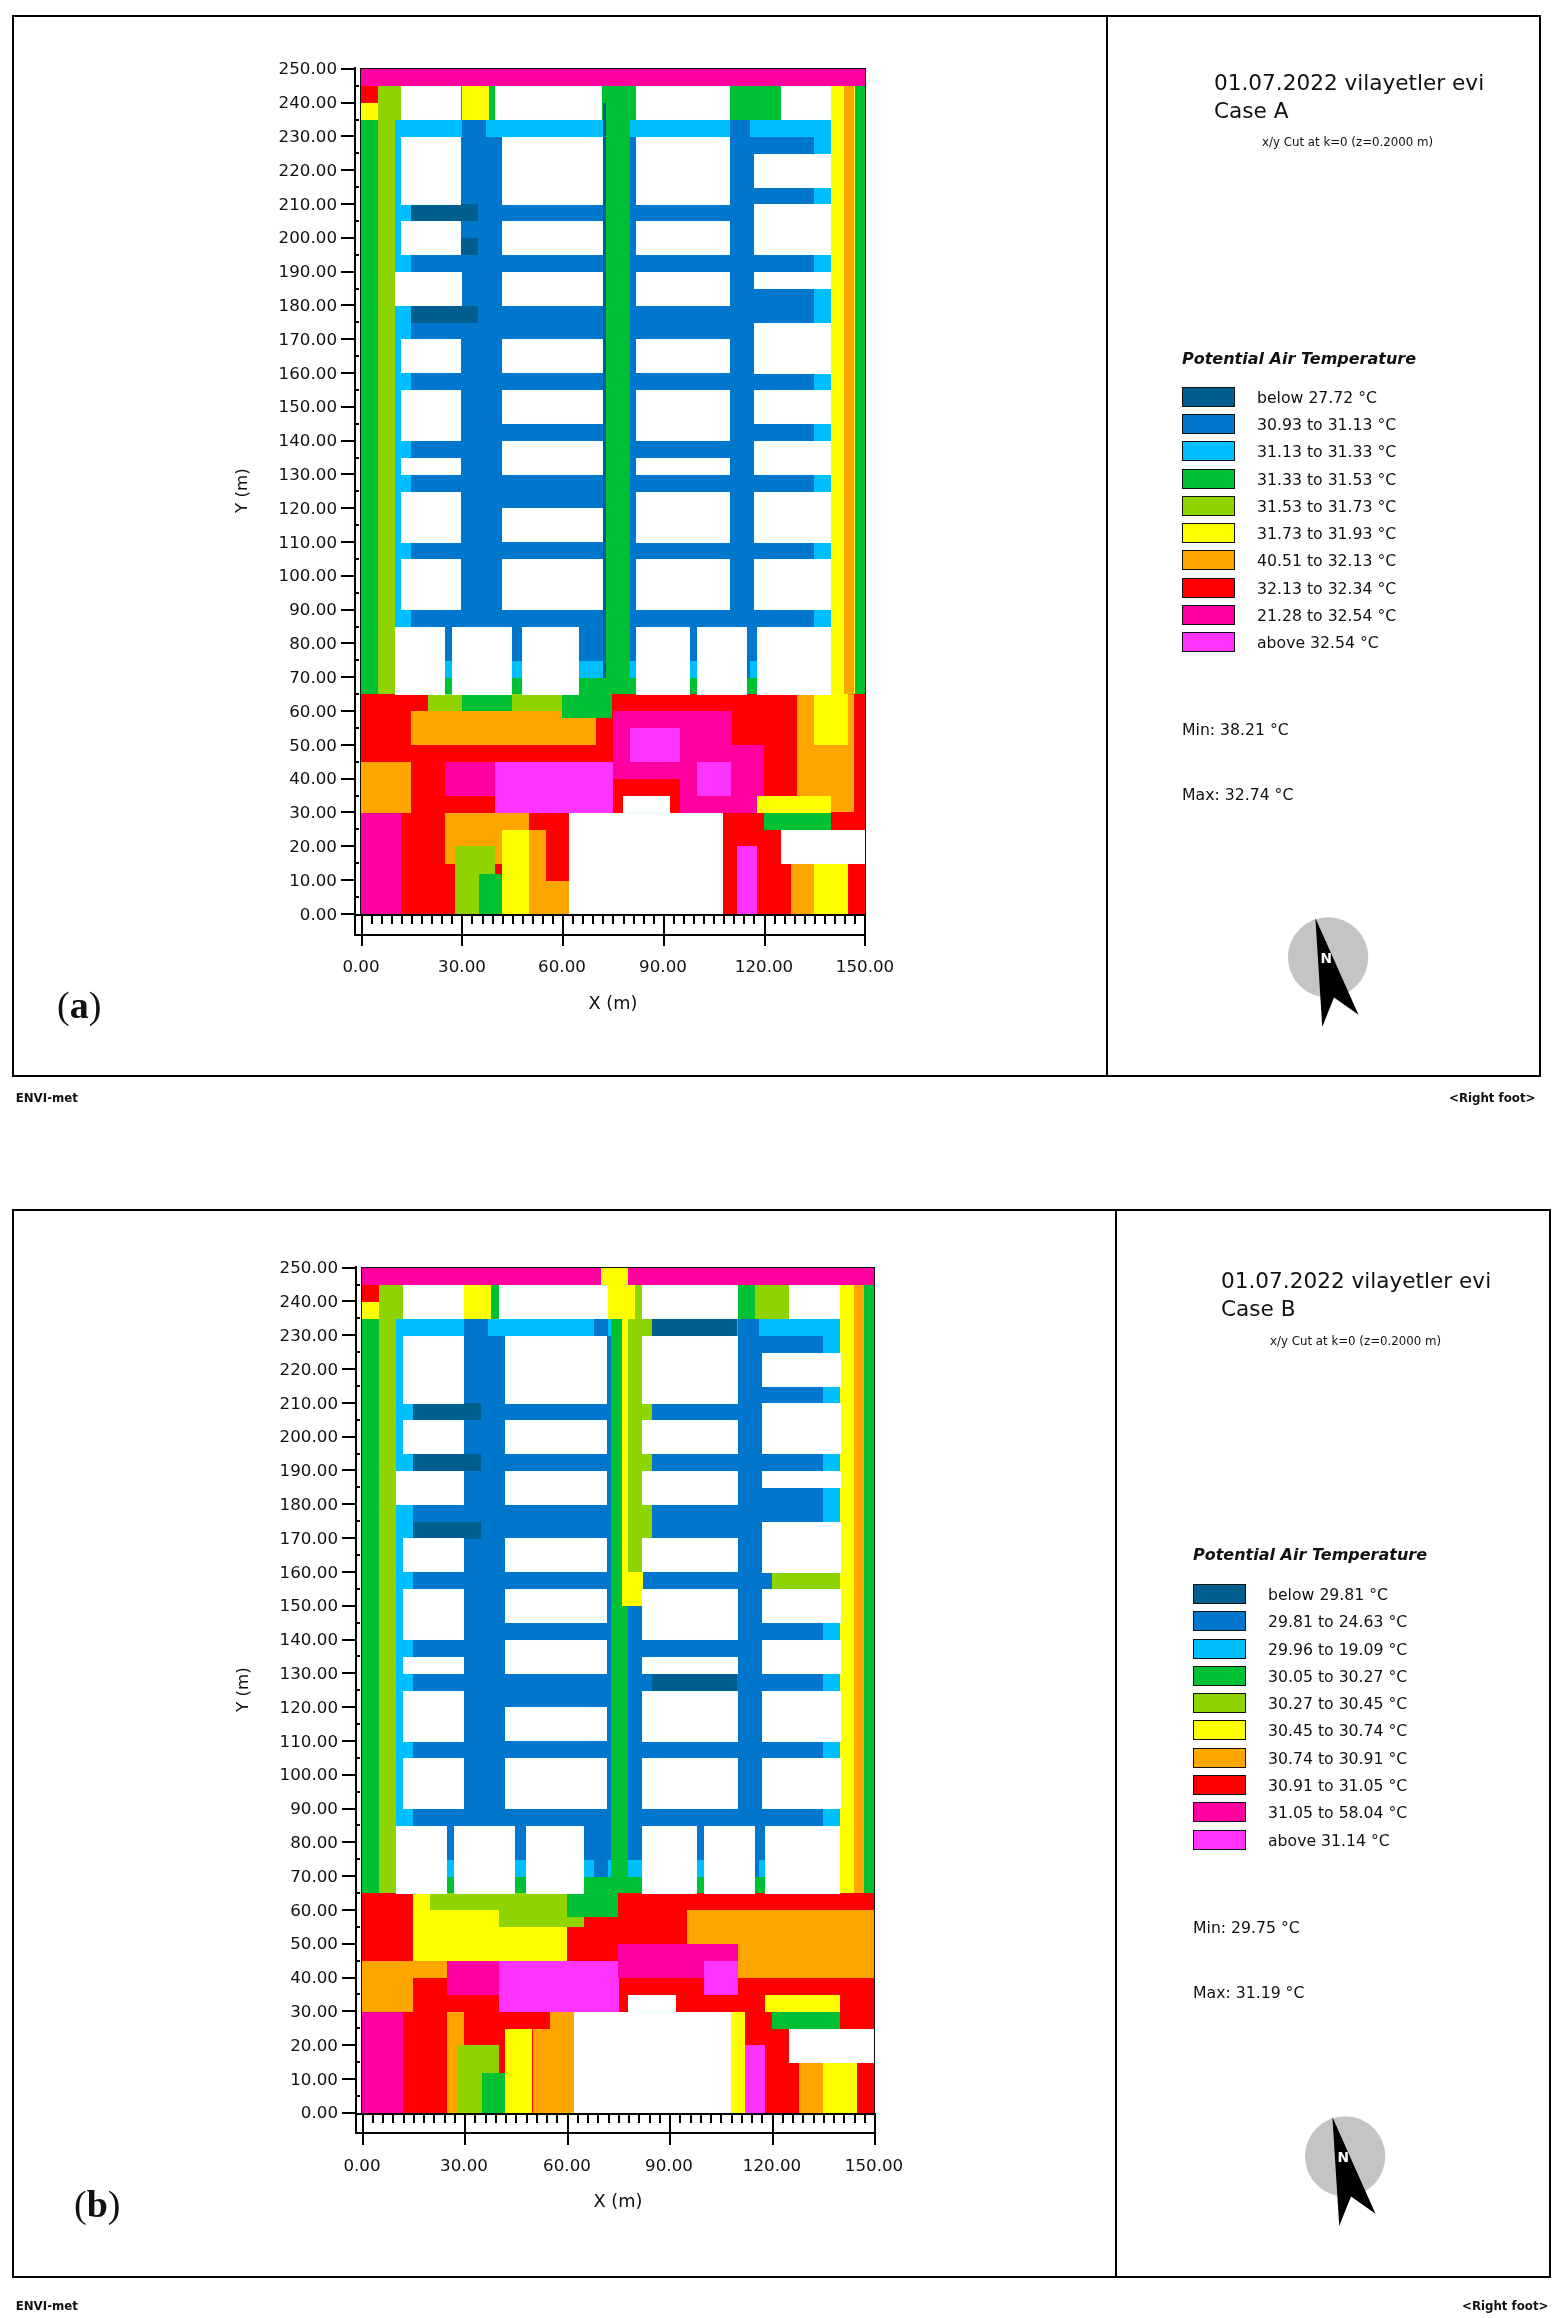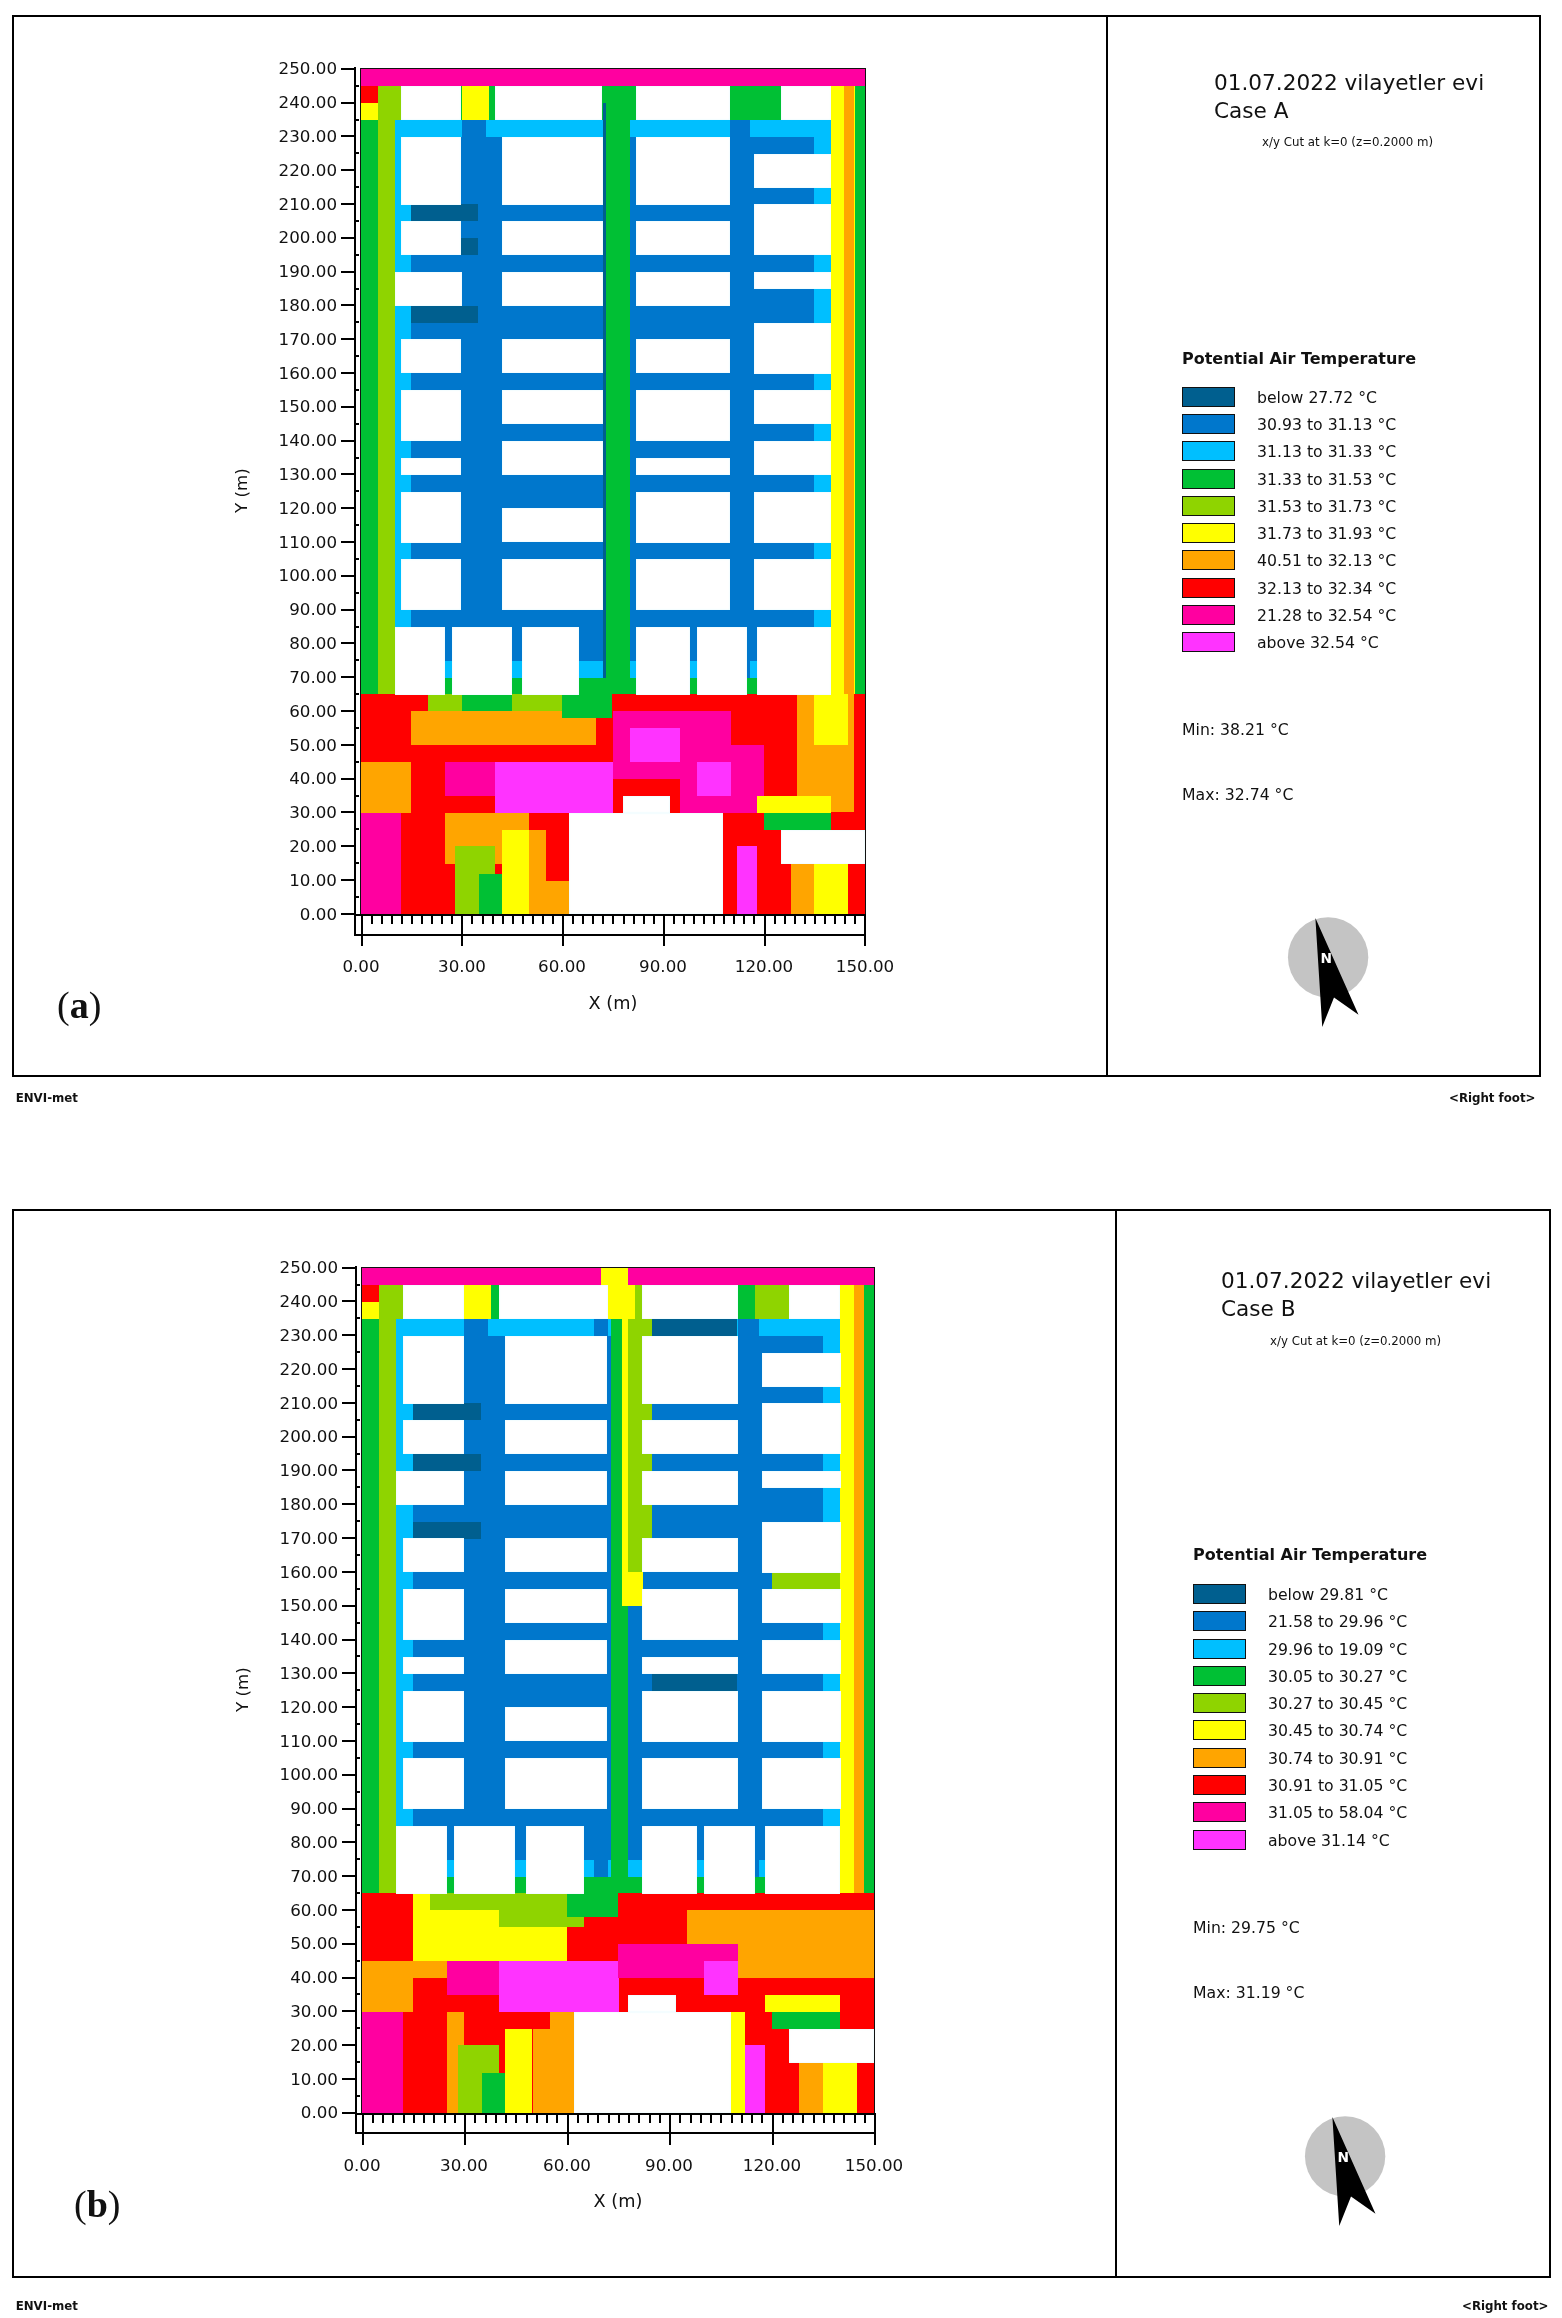--- a/index.html
+++ b/index.html
@@ -16,21 +16,21 @@
   .ytick { position:absolute; height:2px; width:13.8px; background:#000; }
   .yminor { position:absolute; height:2px; width:2.9px; background:#000; }
   .ylab { position:absolute; width:74px; text-align:right; font-size:16.7px; line-height:16.7px; }
   .xtick { position:absolute; width:1.5px; height:29.5px; background:#000; }
   .xminor { position:absolute; width:1.5px; height:7.9px; background:#000; }
   .xlab { position:absolute; width:98px; text-align:center; font-size:16.7px; }
   .axis-title-x { position:absolute; font-size:17.7px; width:98px; text-align:center; }
   .axis-title-y { position:absolute; font-size:16.7px; transform:rotate(-90deg); transform-origin:left top; white-space:nowrap; }
   .title { position:absolute; font-size:21.6px; line-height:27.5px; font-family:"DejaVu Sans", sans-serif; }
   .subtitle { position:absolute; font-size:11.8px; }
-  .legend-title { position:absolute; font-size:16px; font-weight:bold; }
+  .legend-title { position:absolute; font-size:16px; font-weight:bold; font-style:italic; }
   .legend-row { position:absolute; height:22.6px; display:flex; align-items:center; }
   .swatch { width:53px; height:19.7px; border:1.5px solid #111; box-sizing:border-box; }
   .legend-text { margin-left:22px; font-size:15.7px; white-space:nowrap; }
   .minmax { position:absolute; font-size:15.7px; line-height:21.6px; white-space:pre; }
   .panel-label { position:absolute; font-family:"Liberation Serif", "DejaVu Serif", serif; font-size:38px; }
   .panel-label b { font-weight:bold; }
   .footer { position:absolute; font-size:11.8px; font-weight:bold; }
   .compass { position:absolute; width:98px; height:118px; }
 </style>
 </head>
@@ -619,21 +619,21 @@
 </div>
 <div class="subtitle" style="left:1270px; top:1334px;">x/y Cut at k=0 (z=0.2000 m)</div>
 <div class="legend-title" style="left:1193px; top:1545px;">Potential Air Temperature</div>
 <div id="legend-b">
     <div class="legend-row" style="left: 1193px; top: 1583px;">
       <div class="swatch" style="background: rgb(0, 95, 143);"></div>
       <span class="legend-text">below 29.81 °C</span>
     </div>
     <div class="legend-row" style="left: 1193px; top: 1610px;">
       <div class="swatch" style="background: rgb(0, 119, 204);"></div>
-      <span class="legend-text">21.58 to 29.96 °C</span>
+      <span class="legend-text">29.81 to 24.63 °C</span>
     </div>
     <div class="legend-row" style="left: 1193px; top: 1638px;">
       <div class="swatch" style="background: rgb(0, 191, 255);"></div>
       <span class="legend-text">29.96 to 19.09 °C</span>
     </div>
     <div class="legend-row" style="left: 1193px; top: 1665px;">
       <div class="swatch" style="background: rgb(0, 192, 52);"></div>
       <span class="legend-text">30.05 to 30.27 °C</span>
     </div>
     <div class="legend-row" style="left: 1193px; top: 1692px;">

